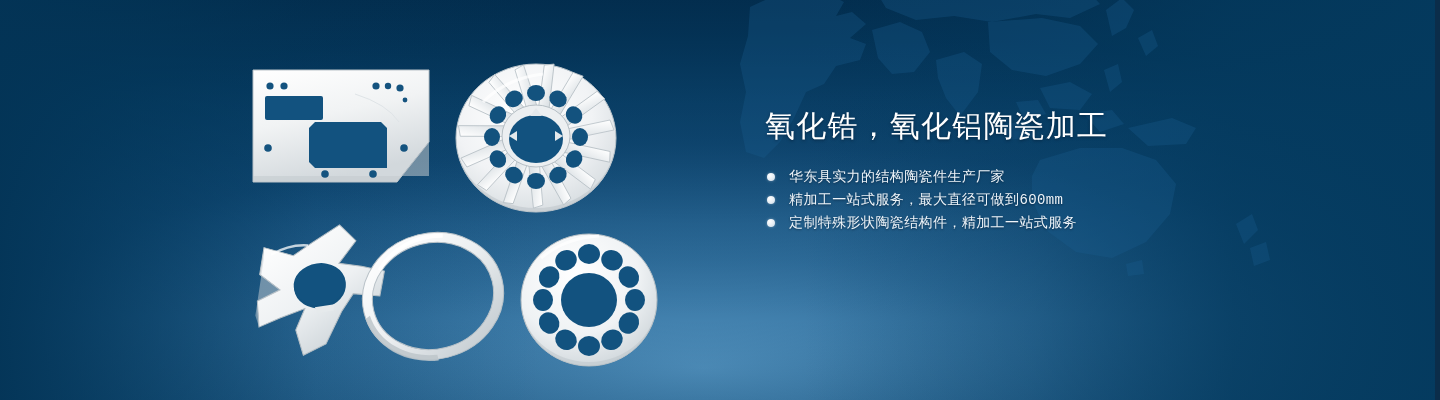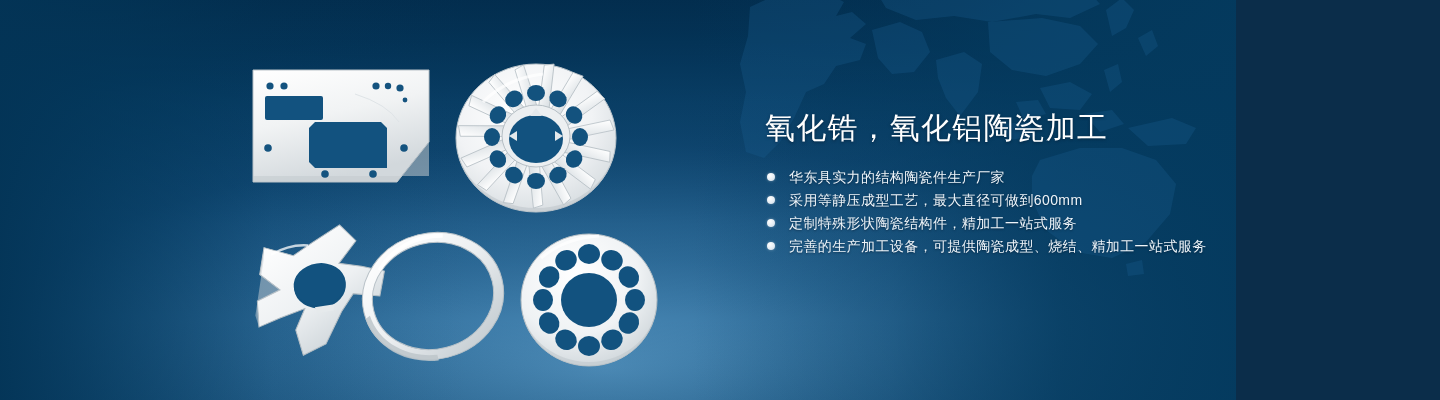--- a/index.html
+++ b/index.html
@@ -5,24 +5,24 @@
 <style>
   html, body {
     margin: 0;
     padding: 0;
     background: #0b2d4a;
   }
   * { box-sizing: border-box; }
 
   .banner {
     position: relative;
-    width: 1236px;
+    width: 1435px;
     height: 400px;
     overflow: hidden;
-    font-family: Liberation Sans, sans-serif;
+    font-family: Liberation Mono, monospace;
     background: #05416c;
   }
 
   
   .bg-base {
     position: absolute;
     inset: 0;
     background: #05416c;
   }
   .bg-glow {
@@ -446,26 +446,22 @@
   <div class="copy">
     <h1 class="headline">氧化锆，氧化铝陶瓷加工</h1>
 
     <ul class="bullets">
       <li class="bullet">
         <span class="dot"></span>
         <span>华东具实力的结构陶瓷件生产厂家</span>
       </li>
       <li class="bullet">
         <span class="dot"></span>
-        <span>采用等静压成型工艺，最大直径可做到600mm</span>
+        <span>精加工一站式服务，最大直径可做到600mm</span>
       </li>
       <li class="bullet">
         <span class="dot"></span>
         <span>定制特殊形状陶瓷结构件，精加工一站式服务</span>
       </li>
-      <li class="bullet">
-        <span class="dot"></span>
-        <span>完善的生产加工设备，可提供陶瓷成型、烧结、精加工一站式服务</span>
-      </li>
     </ul>
   </div>
 
 </div>
 
 </body></html>

